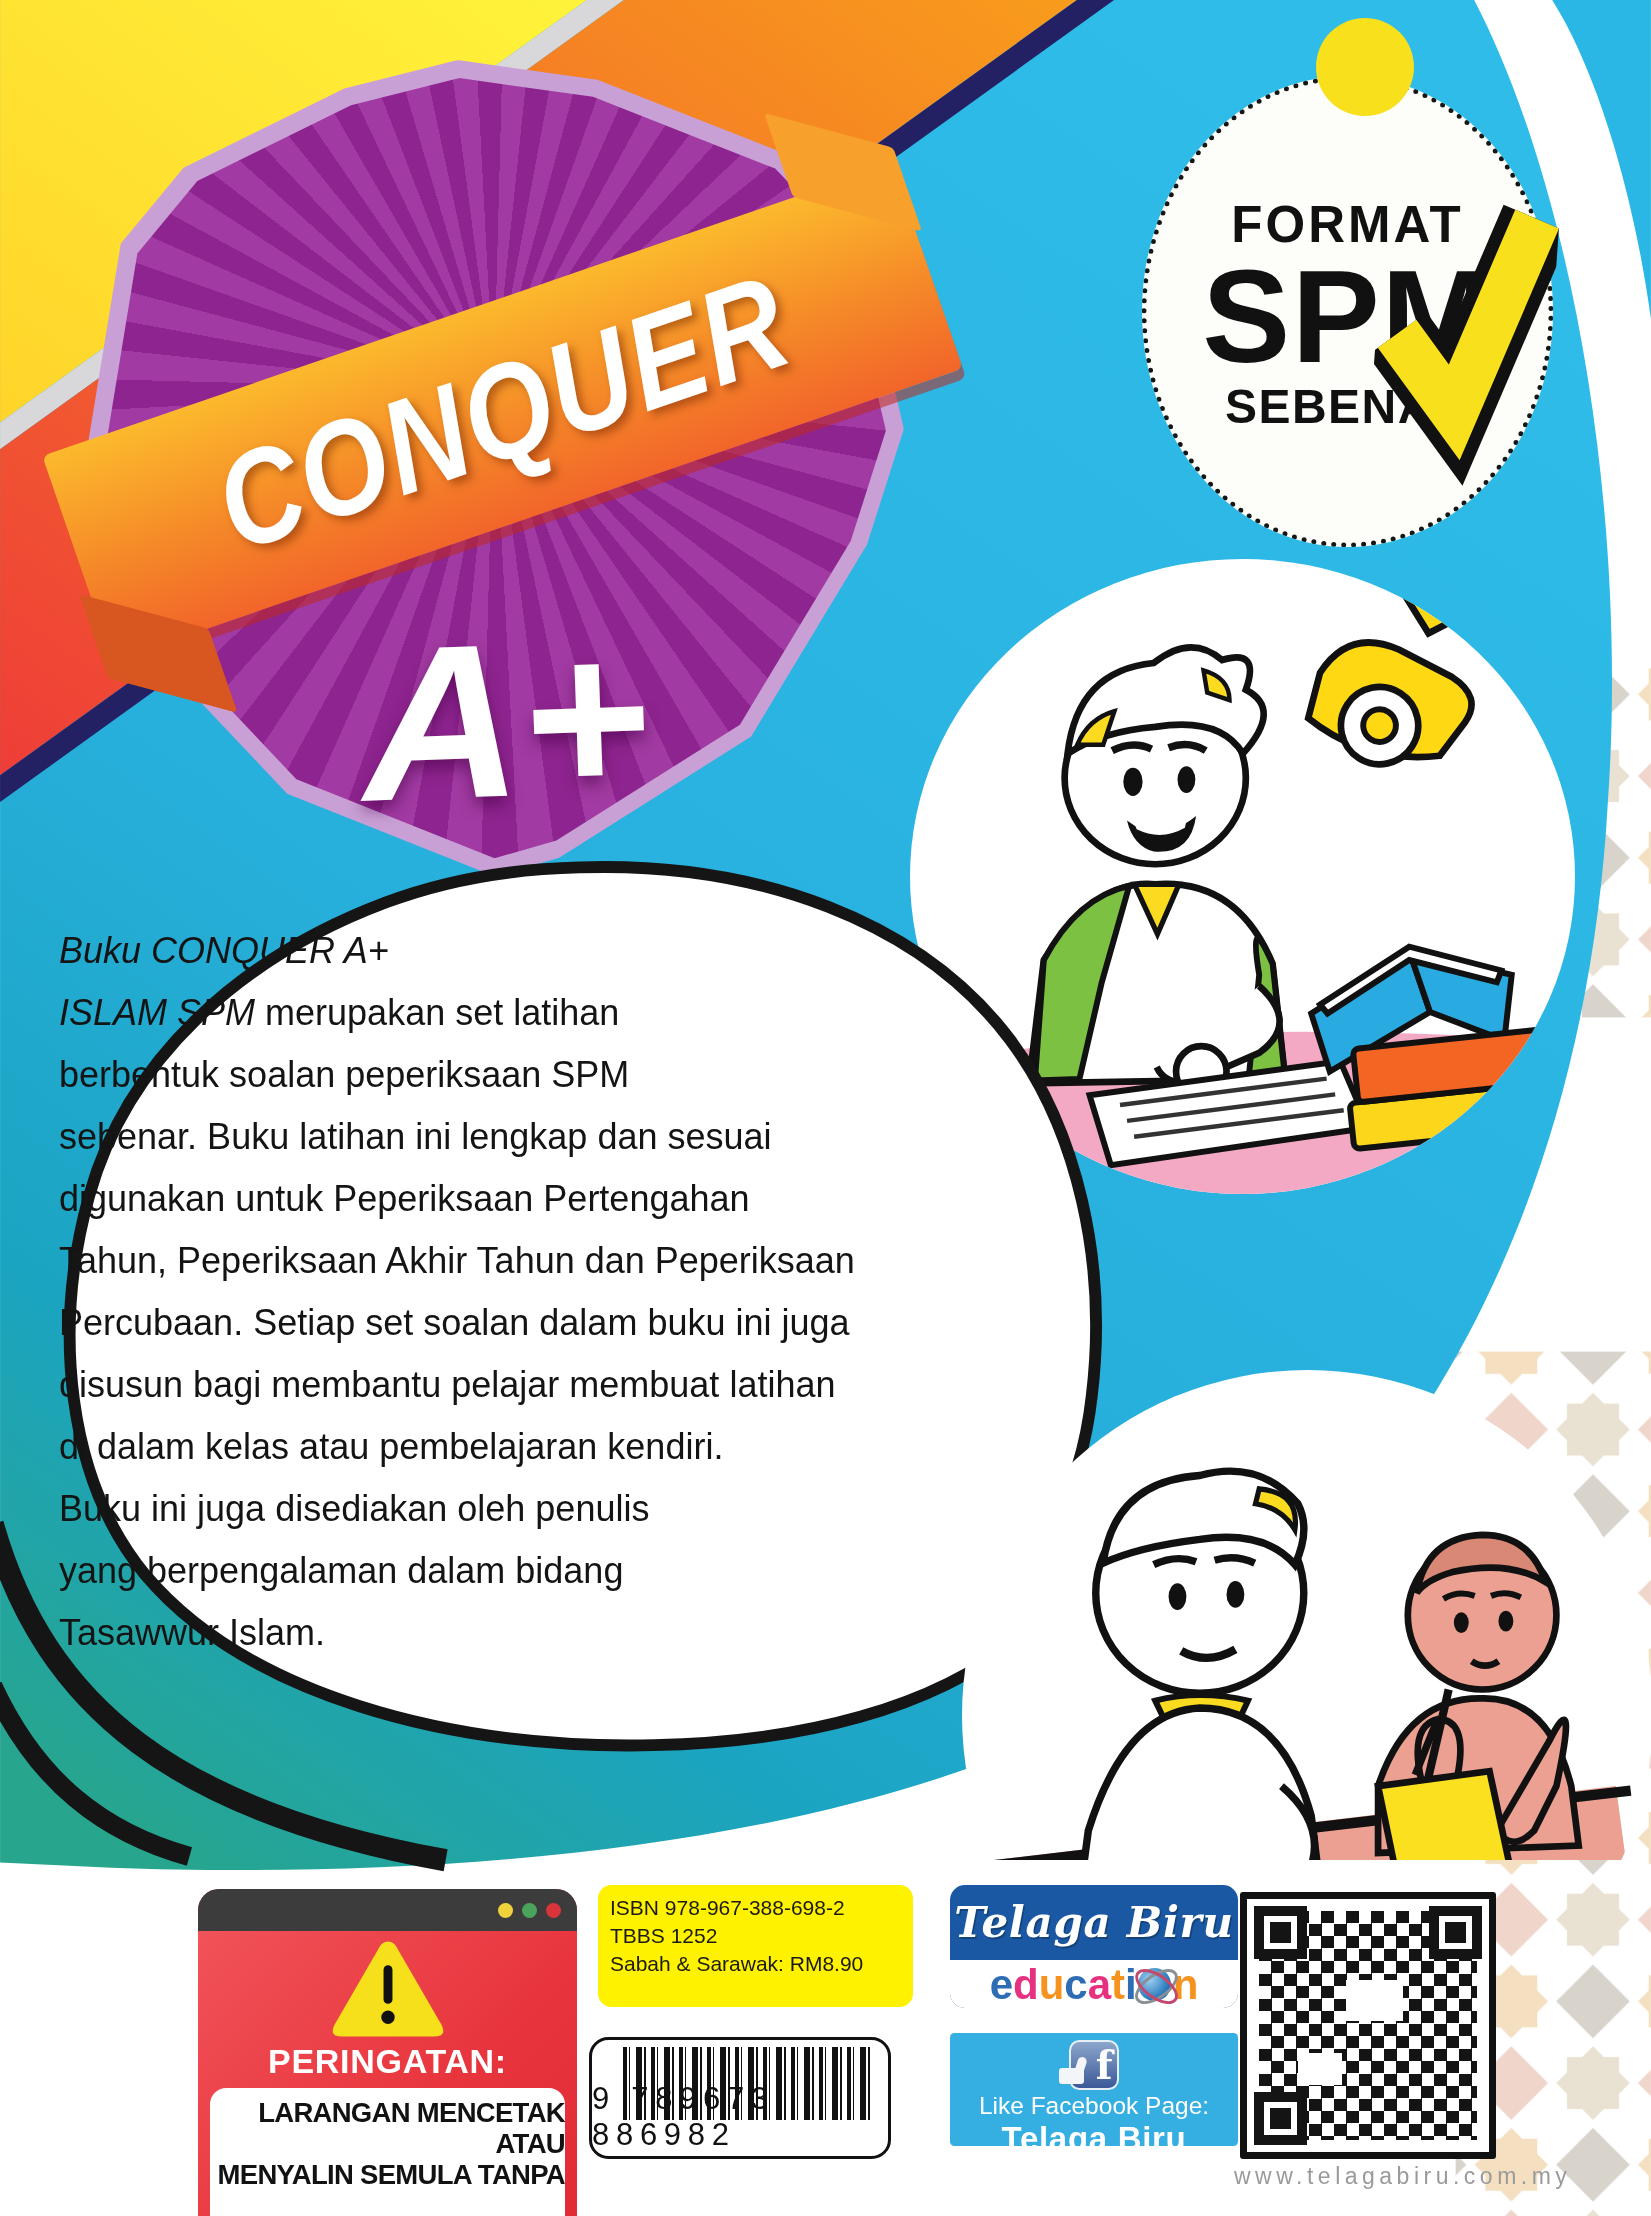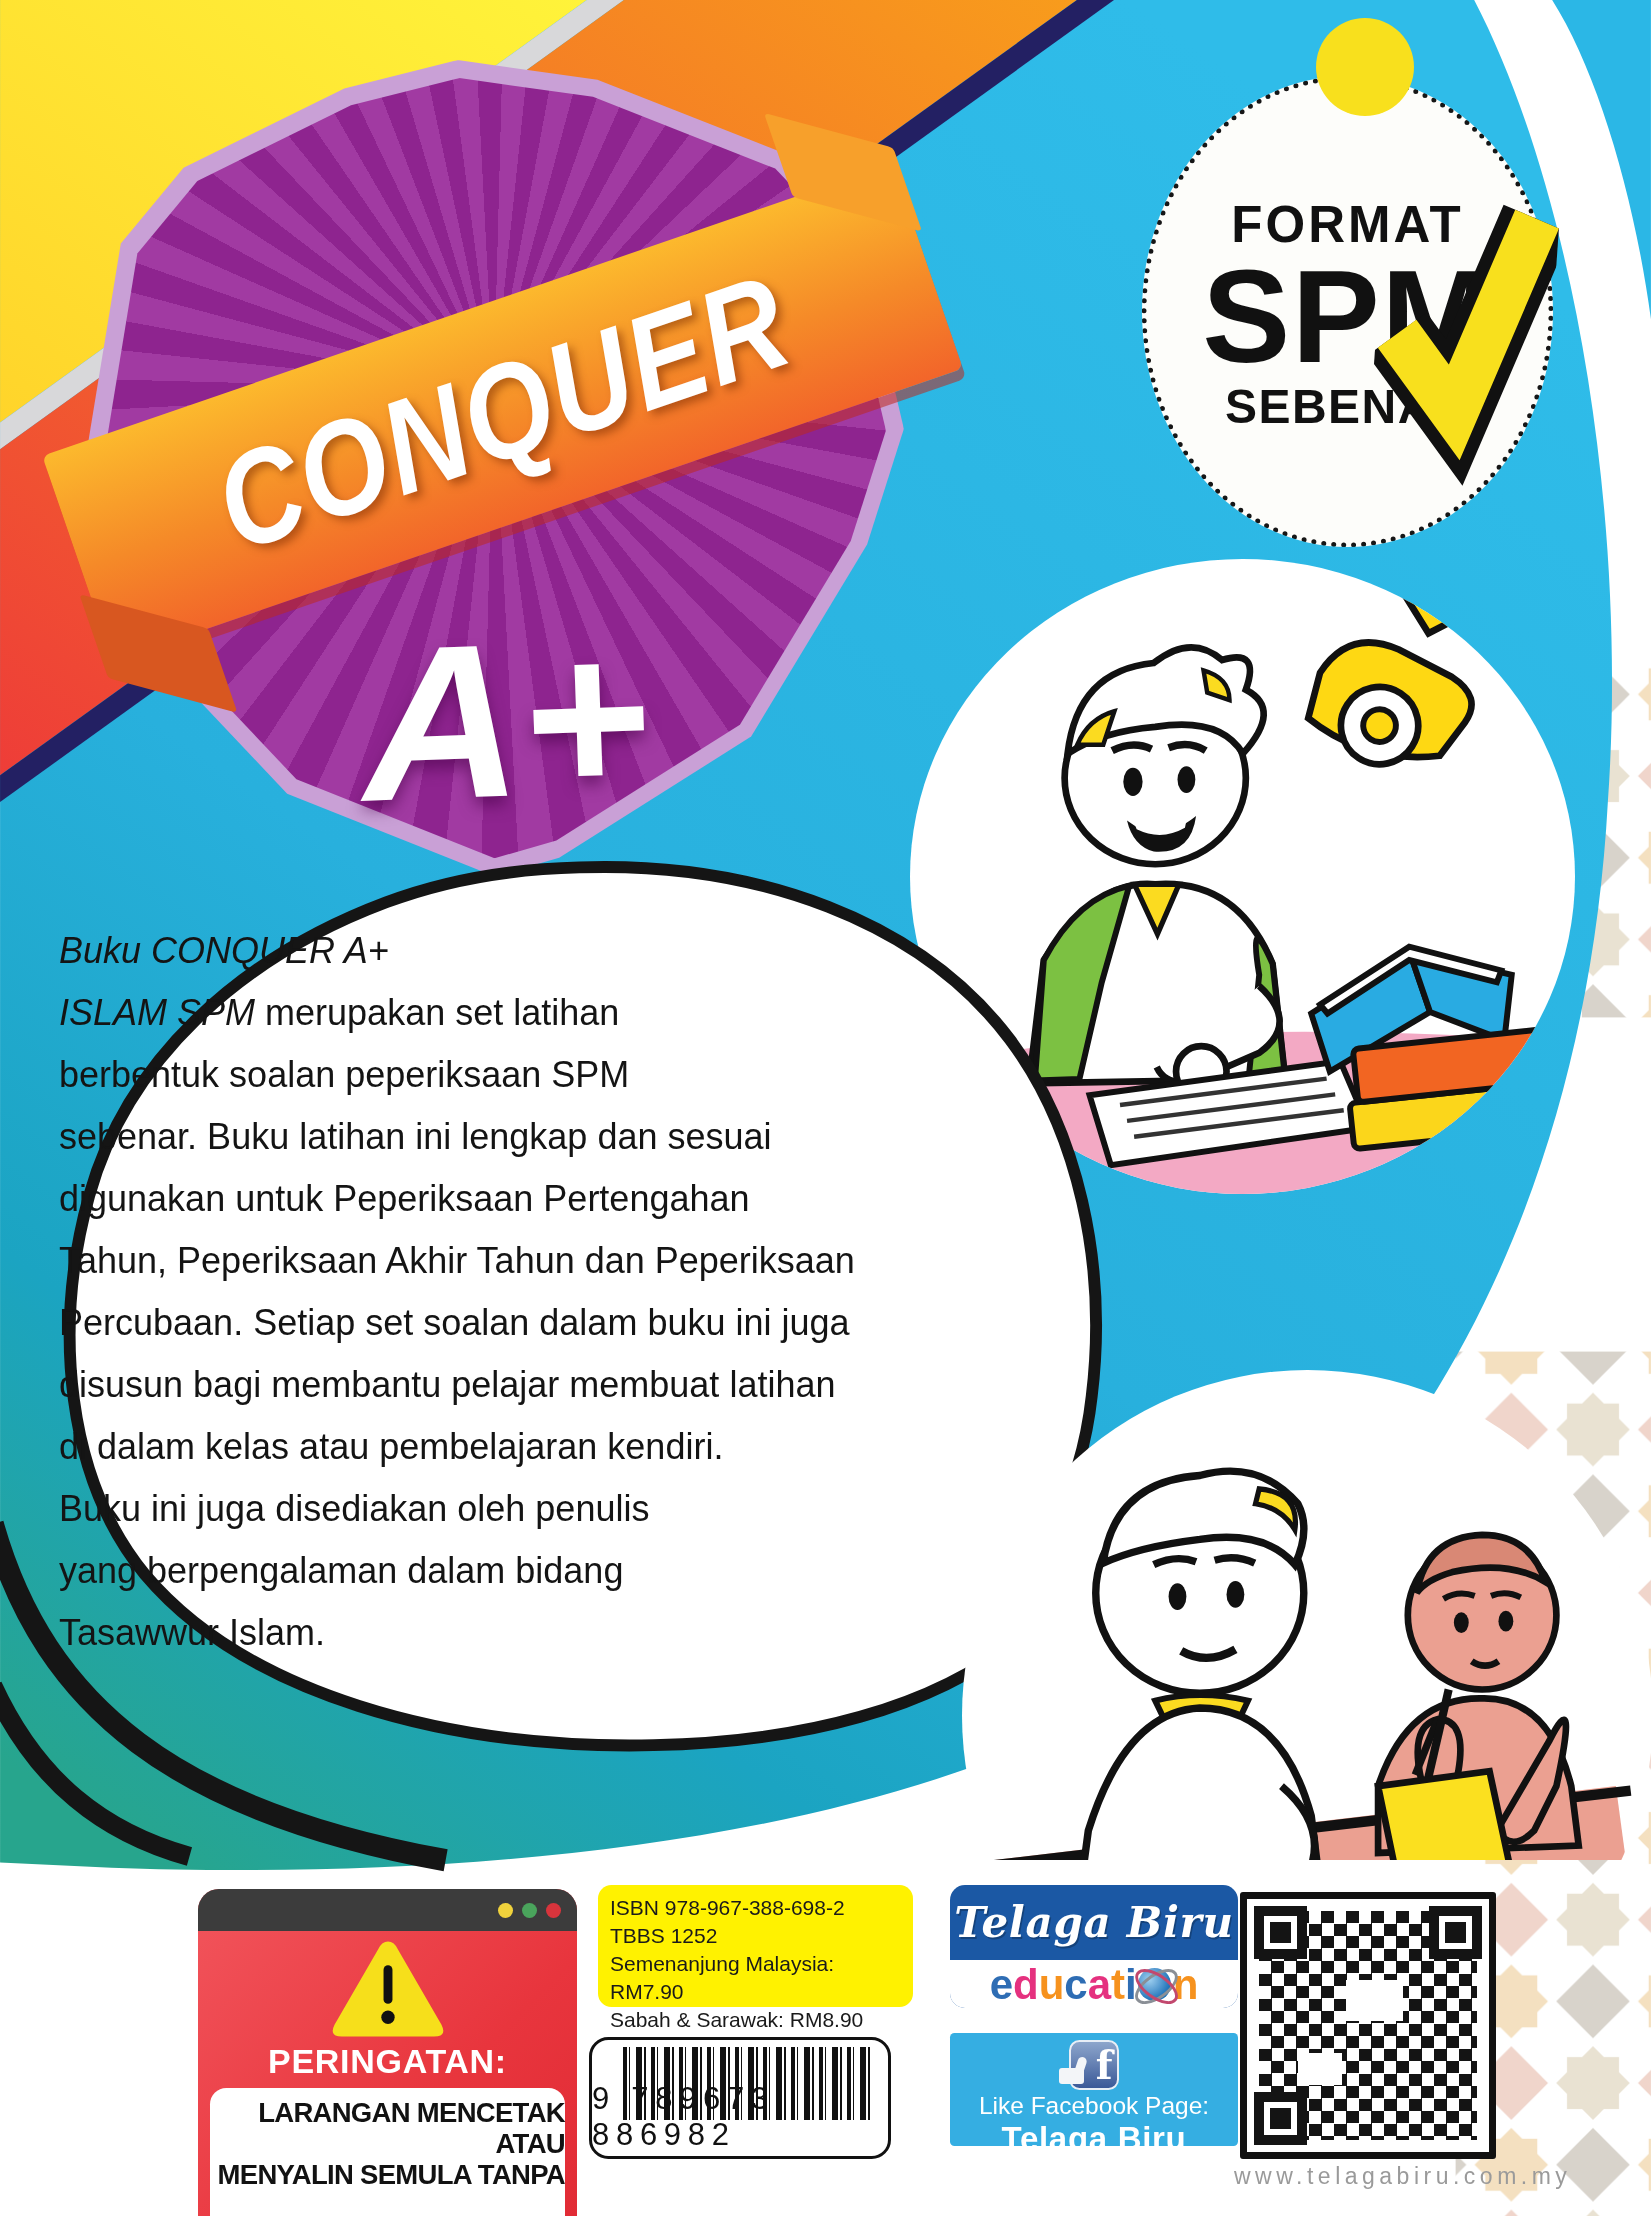--- a/index.html
+++ b/index.html
@@ -343,21 +343,20 @@
     <div class="warn-inner">
       <div class="warn-h">LARANGAN MENCETAK ATAU</div>
       <div class="warn-h">MENYALIN SEMULA TANPA</div>
 
     </div>
   </div>
 
   <div class="abs isbn-box">
     <div class="isbn-line">ISBN 978-967-388-698-2</div>
     <div class="isbn-line">TBBS 1252</div>
-    <div class="isbn-line">Semenanjung Malaysia: RM7.90</div>
     <div class="isbn-line">Sabah &amp; Sarawak: RM8.90</div>
   </div>
 
   <div class="abs barcode-box">
     <div class="bars"></div>
     <div class="barcode-num">9 789673 886982</div>
   </div>
 
   <div class="abs telaga-box">
     <div class="telaga-script">Telaga Biru</div>

